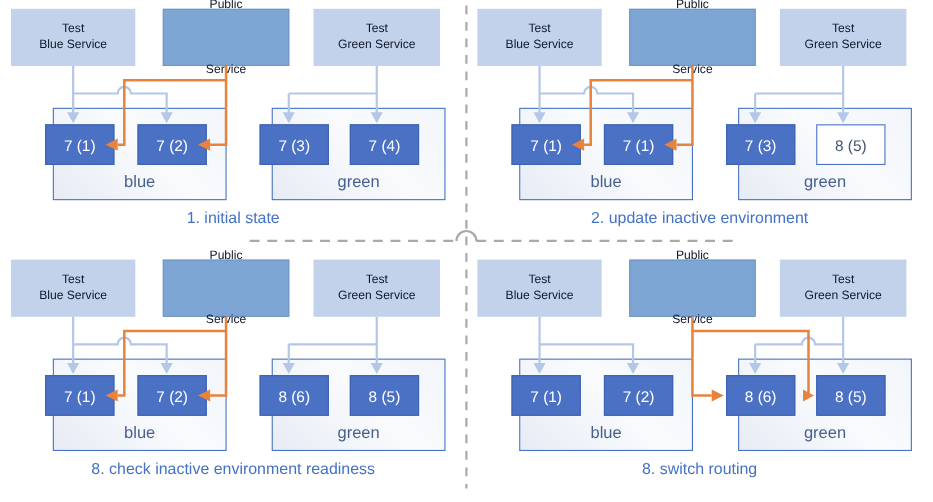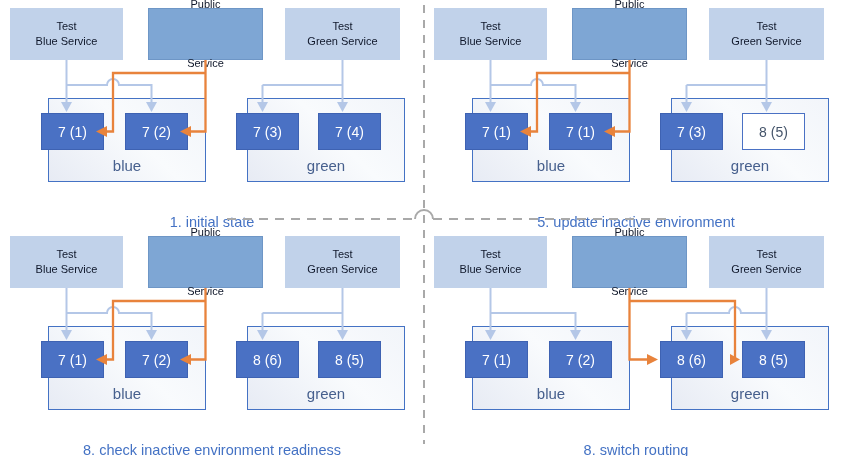--- a/index.html
+++ b/index.html
@@ -23,21 +23,21 @@
   .env-label{position:absolute;bottom:7px;left:0;width:100%;text-align:center;
              color:#47608e;font-size:15px;}
 
   .pod{position:absolute;top:113px;width:63px;height:37px;display:flex;
        align-items:center;justify-content:center;background:#4a71c4;
        border:1px solid #3e62b2;box-sizing:border-box;color:#ffffff;font-size:14px;}
   .pod-1{left:41px}.pod-2{left:125px}.pod-3{left:236px}.pod-4{left:318px}
   .pod.outlined{background:#ffffff;border:1px solid #4a71c4;color:#44546a;}
 
   .caption{position:absolute;top:191px;left:0;width:100%;text-align:center;
-           color:#4472c4;font-size:14.5px;margin-top:23px;}
+           color:#4472c4;font-size:14.5px;}
 
   .connectors{position:absolute;left:0;top:0;width:424px;height:228px;
               pointer-events:none;}
   .dividers{position:absolute;left:0;top:0;width:848px;height:456px;
             pointer-events:none;}
 </style>
 </head>
 <body>
 
 <div class="stage">
@@ -106,21 +106,21 @@
     <div class="env env-l">
       <span class="env-label">blue</span>
     </div>
     <div class="env env-r">
       <span class="env-label">green</span>
     </div>
     <div class="pod pod-1">7 (1)</div>
     <div class="pod pod-2">7 (1)</div>
     <div class="pod pod-3">7 (3)</div>
     <div class="pod pod-4 outlined">8 (5)</div>
-    <div class="caption">5. update inactive environment</div>
+    <div class="caption">2. update inactive environment</div>
     <svg class="connectors" viewBox="0 0 424 228">
       <g stroke="#b4c7e7" stroke-width="2" fill="none">
         <path d="M66.5 60 V103"></path>
         <path d="M66.5 85 H107 A6 6 0 0 1 119 85 H151.5 V103"></path>
         <path d="M342.5 60 V103"></path>
         <path d="M262.5 85 H342.5 M262.5 85 V103"></path>
       </g>
       <g fill="#b4c7e7">
         <polygon points="61,102 72,102 66.5,112"></polygon>
         <polygon points="146,102 157,102 151.5,112"></polygon>

